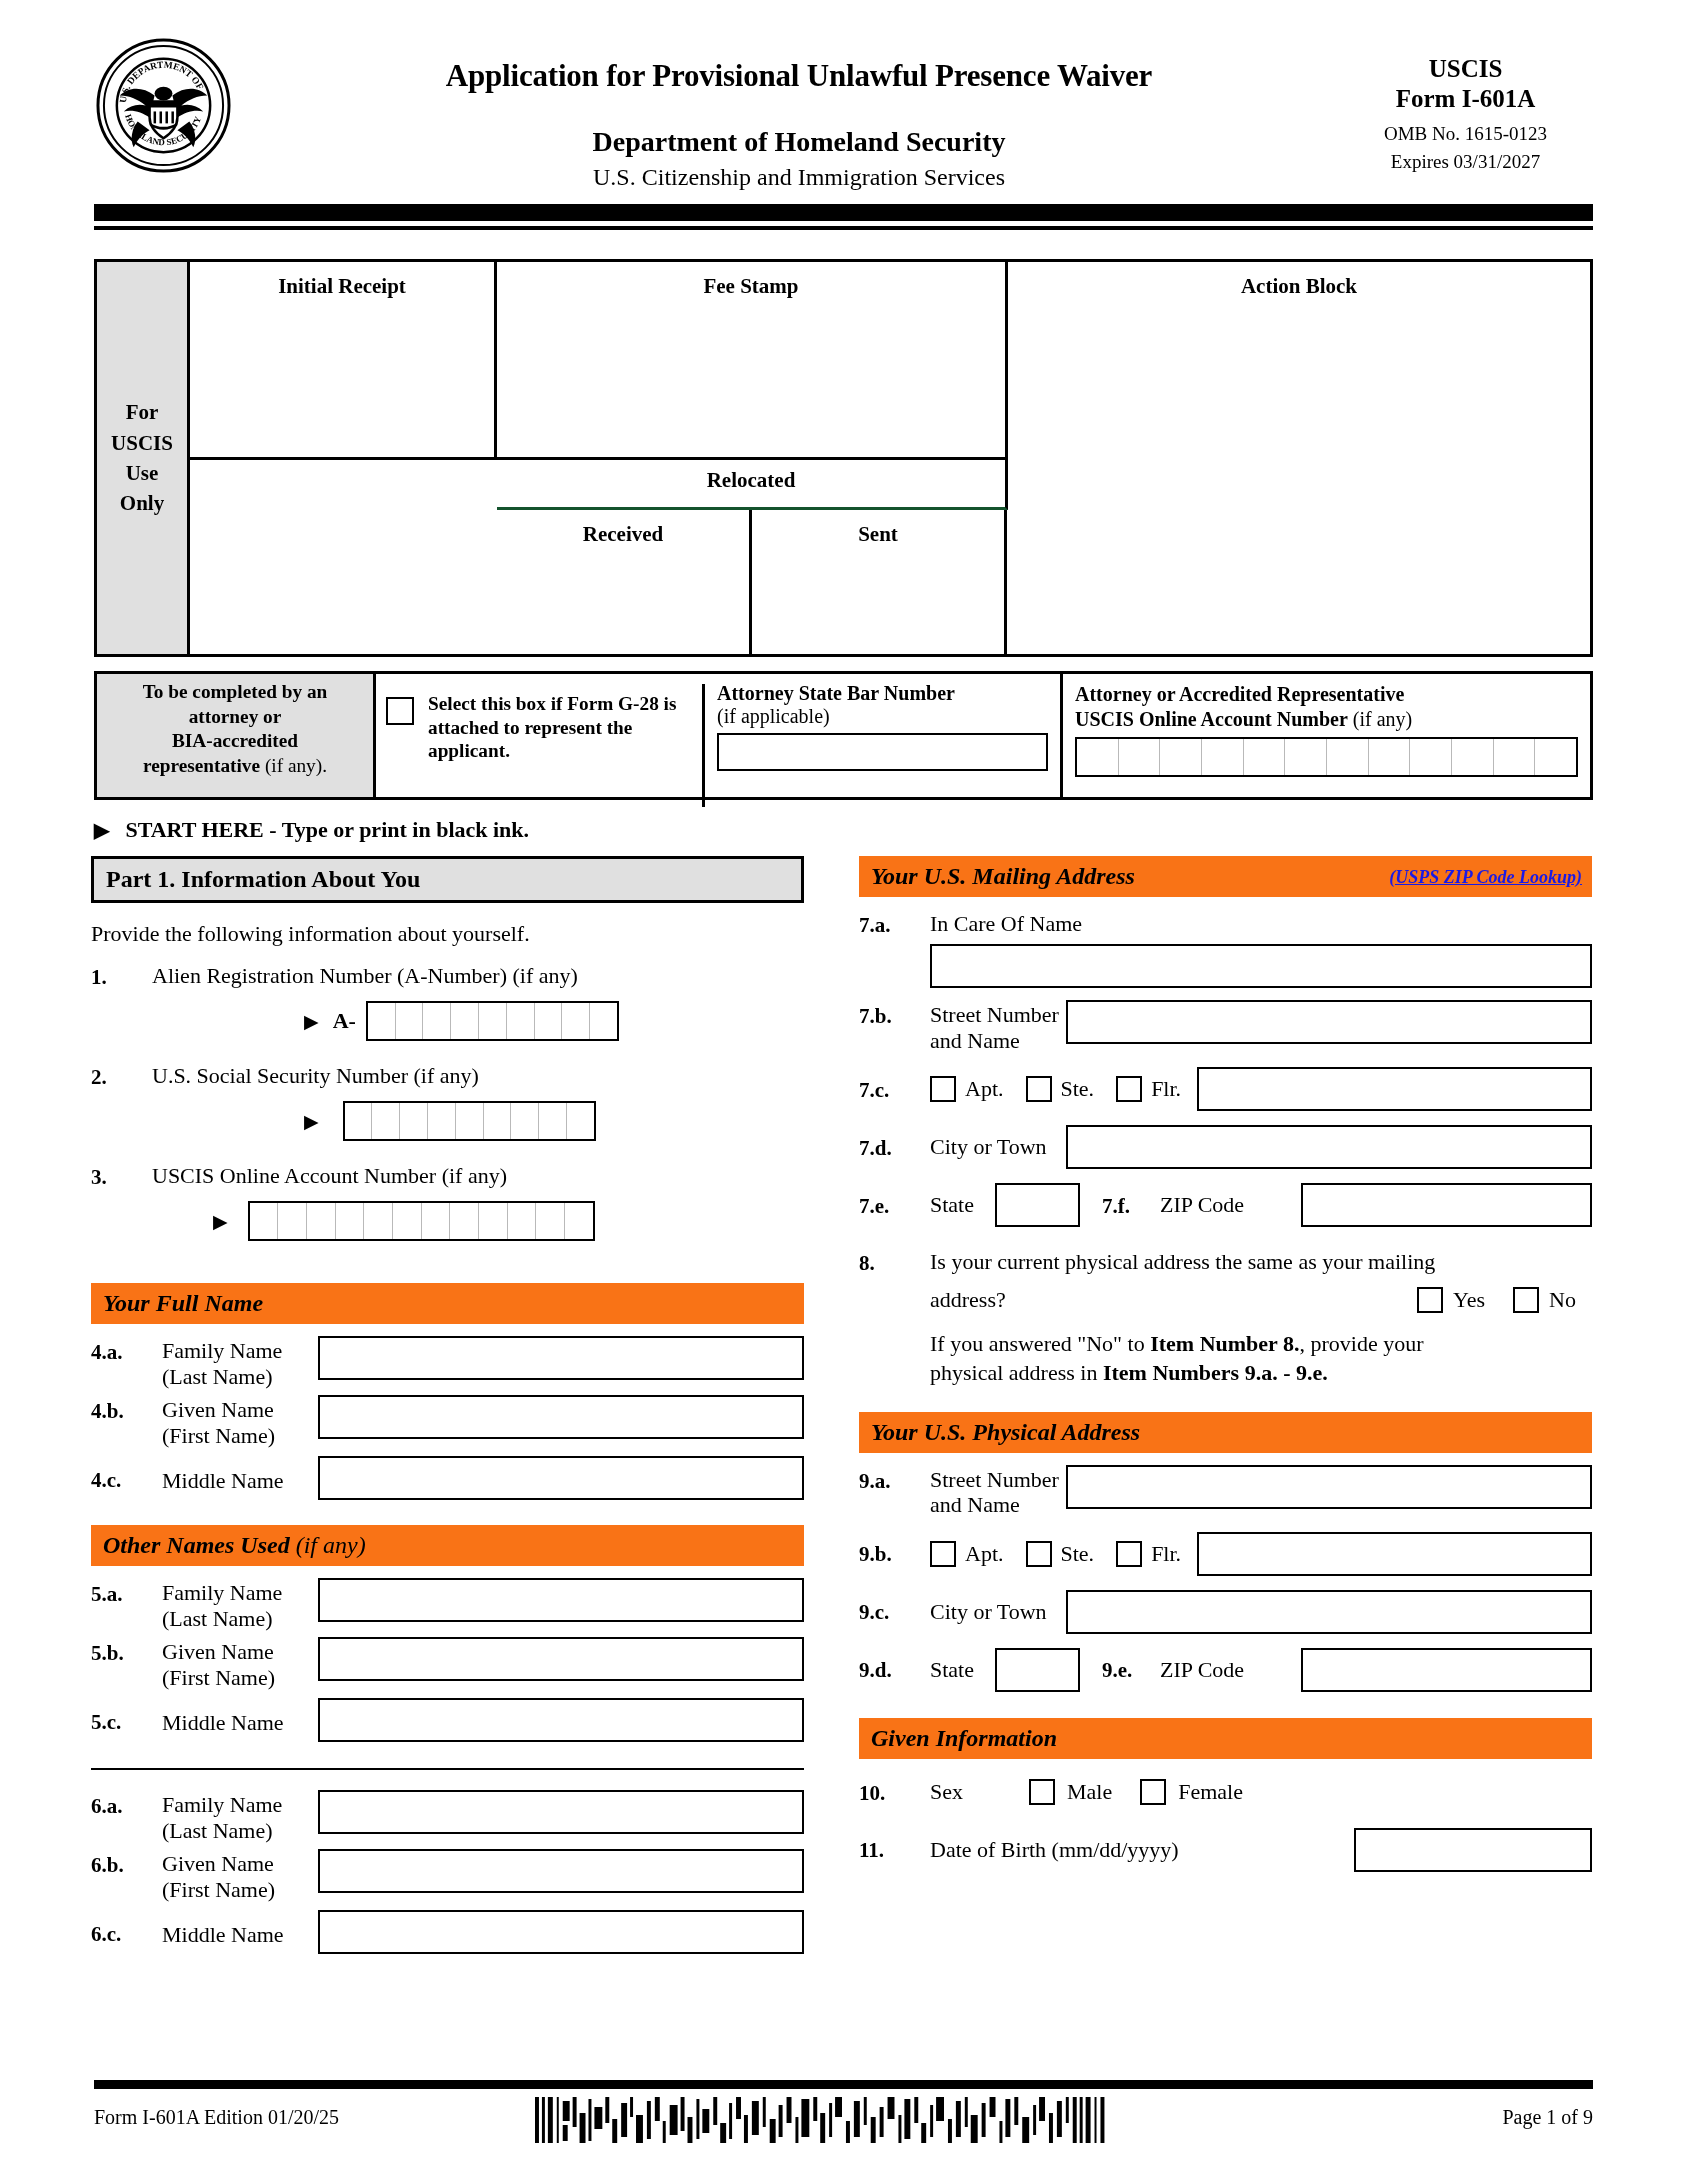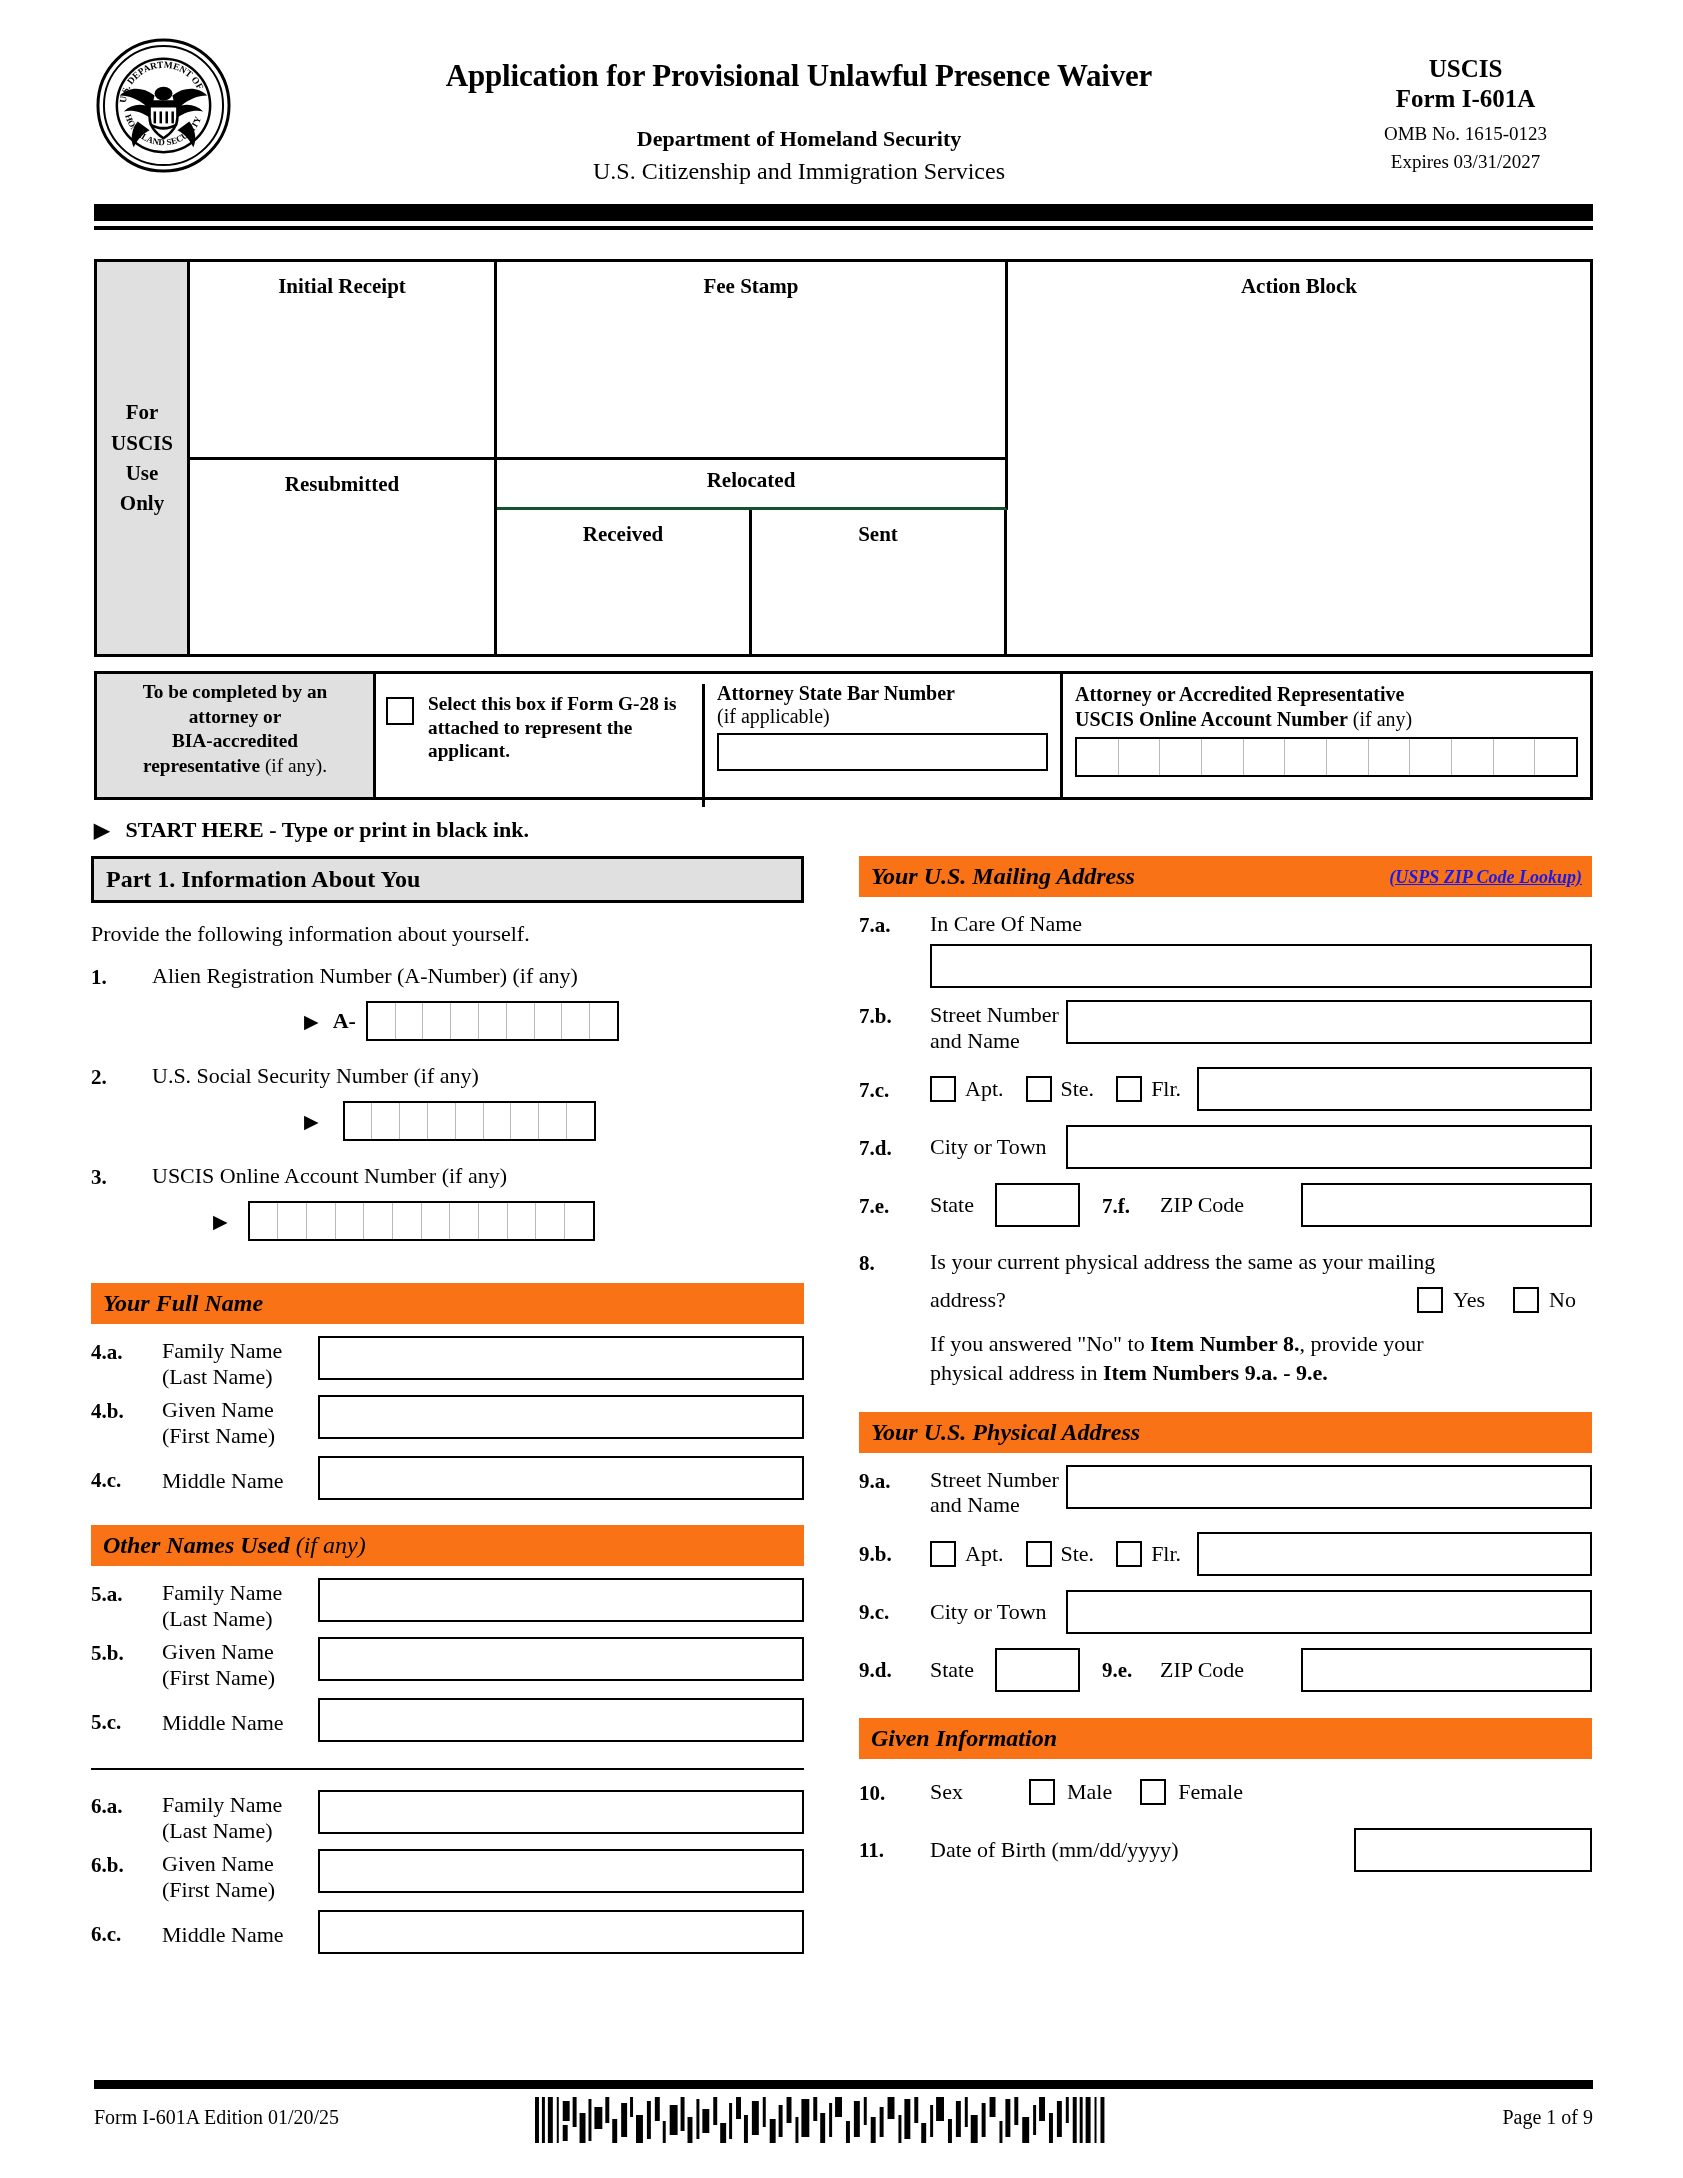--- a/index.html
+++ b/index.html
@@ -11,21 +11,21 @@
     color:#000;
     position:relative;
   }
   .page { position:absolute; left:0; top:0; width:1683px; height:2178px; }
 
   
   .header { position:absolute; left:94px; top:28px; width:1500px; height:158px; }
   .seal { position:absolute; left:0; top:8px; width:139px; height:139px; }
   .title-block { position:absolute; left:173px; top:0; width:1064px; text-align:center; }
   .doc-title { font-size:31px; font-weight:bold; letter-spacing:-0.2px; margin-top:30px; }
-  .dhs-line { font-size:22px; font-weight:bold; margin-top:32px; }
+  .dhs-line { font-size:28px; font-weight:bold; margin-top:32px; }
   .uscis-line { font-size:24px; margin-top:6px; }
   .form-meta { position:absolute; right:0; top:0; width:257px; text-align:center; }
   .form-meta .m1 { font-size:25px; font-weight:bold; margin-top:27px; }
   .form-meta .m2 { font-size:25px; font-weight:bold; margin-top:2px; }
   .form-meta .m3 { font-size:19px; margin-top:10px; }
   .form-meta .m4 { font-size:19px; margin-top:6px; }
 
   .barthick { position:absolute; left:94px; top:204px; width:1499px; height:17px; background:#000; }
   .barthin  { position:absolute; left:94px; top:226px; width:1499px; height:4px; background:#000; }
 
@@ -165,23 +165,20 @@
       </span>
     </div>
     <div class="cell-ir">
       <div class="hd">Initial Receipt</div>
     </div>
     <div class="cell-fs">
       <div class="hd">Fee Stamp</div>
     </div>
     <div class="cell-ab">
       <div class="hd">Action Block</div>
-    </div>
-    <div class="cell-rs">
-      <div class="hd">Resubmitted</div>
     </div>
     <div class="cell-rl">
       <div class="hd" style="padding-top:8px">Relocated</div>
     </div>
     <div class="cell-rc">
       <div class="hd">Received</div>
     </div>
     <div class="cell-st">
       <div class="hd">Sent</div>
     </div>

